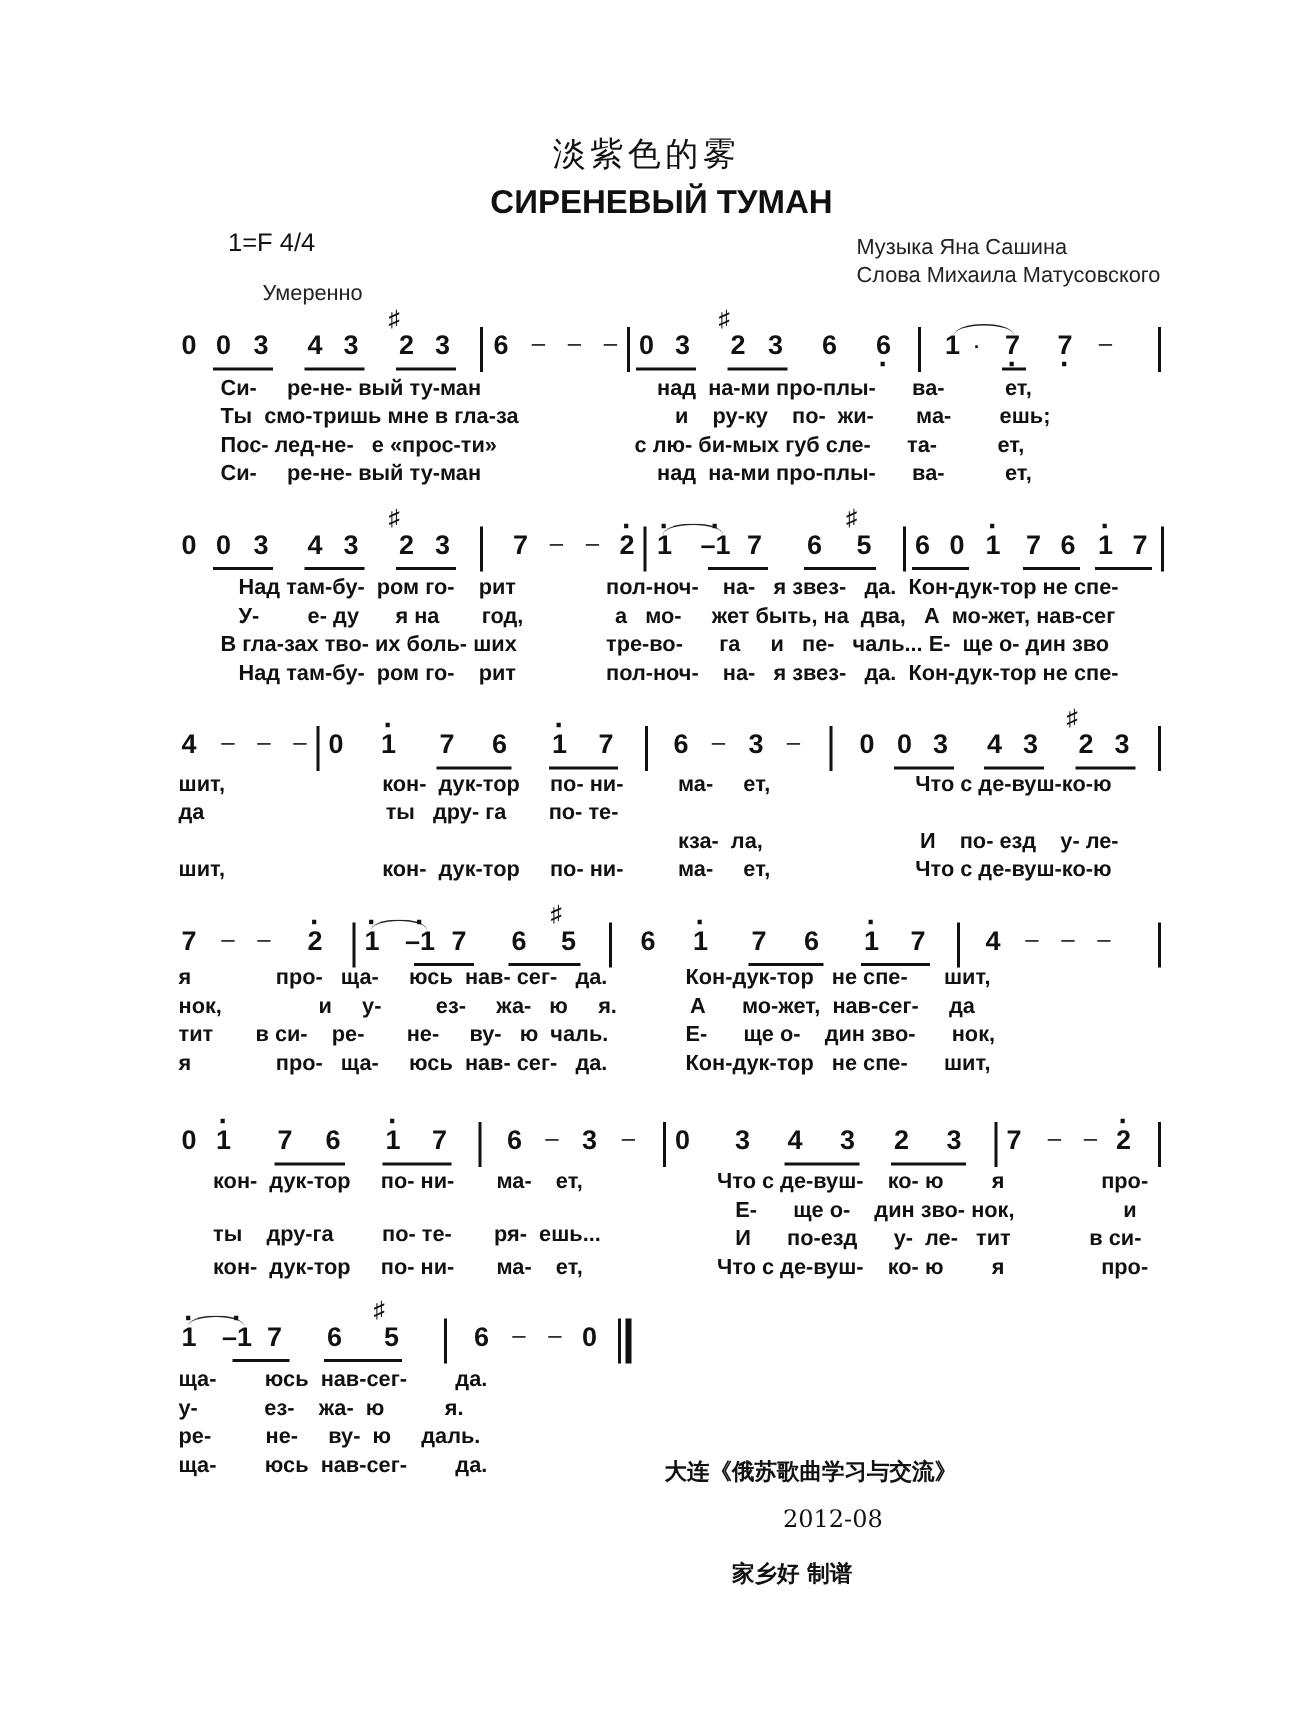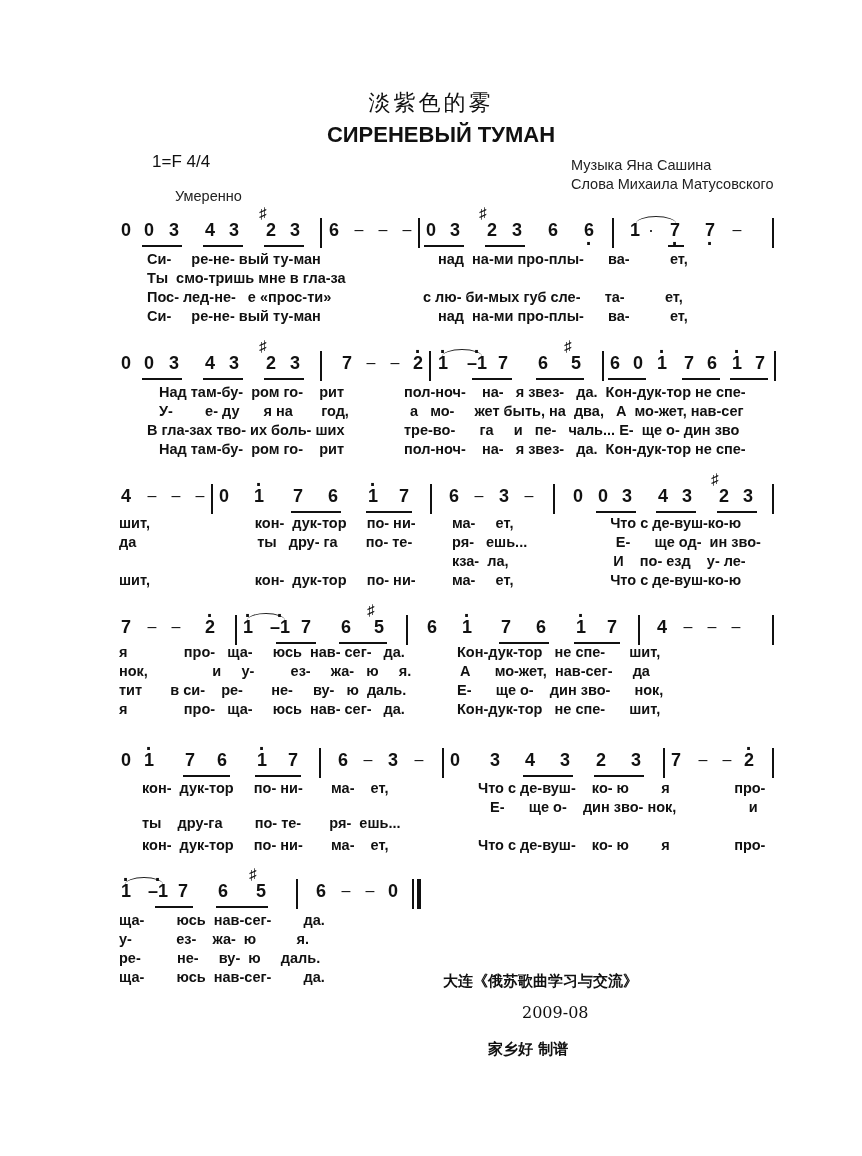--- a/index.html
+++ b/index.html
@@ -75,20 +75,21 @@
     <span class="n dot-below" style="left:703px">7</span>
     <span class="n dash" style="left:730px">–</span>
     <div class="bar" style="left:772px"></div>
   </div>
   <div class="lyr" style="top:38px">
     <span style="left:147px;top:0">Си-     ре-не- вый ту-ман</span>
     <span style="left:147px;top:19px">Ты  смо-тришь мне в гла-за</span>
     <span style="left:147px;top:38px">Пос- лед-не-   е «прос-ти»</span>
     <span style="left:147px;top:57px">Си-     ре-не- вый ту-ман</span>
     <span style="left:438px;top:0">над  на-ми про-плы-      ва-          ет,</span>
+    <span style="left:450px;top:19px">и    ру-ку    по-  жи-       ма-        ешь;</span>
     <span style="left:423px;top:38px">с лю- би-мых губ сле-      та-          ет,</span>
     <span style="left:438px;top:57px">над  на-ми про-плы-      ва-          ет,</span>
   </div>
 </div>
 
 <div class="row" style="top:345px;">
   <div class="notes">
     <span class="n" style="left:119px">0</span>
     <span class="n" style="left:142px">0</span>
     <span class="n" style="left:167px">3</span>
@@ -172,21 +173,20 @@
     <span class="n" style="left:717px">2</span>
     <span class="n" style="left:741px">3</span>
     <div class="ul" style="left:717px;width:40px"></div>
     <div class="bar" style="left:772px"></div>
   </div>
   <div class="lyr" style="top:36px">
     <span style="left:119px;top:0">шит,                          кон-  дук-тор     по- ни-</span>
     <span style="left:119px;top:19px">да                              ты   дру- га       по- те-</span>
     <span style="left:119px;top:57px">шит,                          кон-  дук-тор     по- ни-</span>
     <span style="left:452px;top:0">ма-     ет,                        Что с де-вуш-ко-ю</span>
-    <span style="left:452px;top:19px">ря-   ешь...                      Е-      ще од-  ин зво-</span>
     <span style="left:452px;top:38px">кза-  ла,                          И    по- езд    у- ле-</span>
     <span style="left:452px;top:57px">ма-     ет,                        Что с де-вуш-ко-ю</span>
   </div>
 </div>
 
 <div class="row" style="top:609px;">
   <div class="notes">
     <span class="n" style="left:119px">7</span>
     <span class="n dash" style="left:145px">–</span>
     <span class="n dash" style="left:169px">–</span>
@@ -213,21 +213,21 @@
     <div class="bar" style="left:638px"></div>
     <span class="n" style="left:655px">4</span>
     <span class="n dash" style="left:681px">–</span>
     <span class="n dash" style="left:705px">–</span>
     <span class="n dash" style="left:729px">–</span>
     <div class="bar" style="left:772px"></div>
   </div>
   <div class="lyr" style="top:34px">
     <span style="left:119px;top:0">я              про-   ща-     юсь  нав- сег-   да.</span>
     <span style="left:119px;top:19px">нок,                и     у-         ез-     жа-   ю     я.</span>
-    <span style="left:119px;top:38px">тит       в си-    ре-       не-     ву-   ю  даль.</span>
+    <span style="left:119px;top:38px">тит       в си-    ре-       не-     ву-   ю  чаль.</span>
     <span style="left:119px;top:57px">я              про-   ща-     юсь  нав- сег-   да.</span>
     <span style="left:457px;top:0">Кон-дук-тор   не спе-      шит,</span>
     <span style="left:460px;top:19px">А      мо-жет,  нав-сег-     да</span>
     <span style="left:457px;top:38px">Е-      ще о-    дин зво-      нок,</span>
     <span style="left:457px;top:57px">Кон-дук-тор   не спе-      шит,</span>
   </div>
 </div>
 
 <div class="row" style="top:742px;">
   <div class="notes">
@@ -259,20 +259,21 @@
     <span class="n dash" style="left:720px">–</span>
     <span class="n dot-above" style="left:742px">2</span>
     <div class="bar" style="left:772px"></div>
   </div>
   <div class="lyr" style="top:37px">
     <span style="left:142px;top:0">кон-  дук-тор     по- ни-       ма-    ет,</span>
     <span style="left:142px;top:35px">ты    дру-га        по- те-       ря-  ешь...</span>
     <span style="left:142px;top:57px">кон-  дук-тор     по- ни-       ма-    ет,</span>
     <span style="left:478px;top:0">Что с де-вуш-    ко- ю        я                про-</span>
     <span style="left:478px;top:19px">   Е-      ще о-    дин зво- нок,                  и</span>
+    <span style="left:478px;top:38px">   И      по-езд      у-  ле-   тит             в си-</span>
     <span style="left:478px;top:57px">Что с де-вуш-    ко- ю        я                про-</span>
   </div>
 </div>
 
 <div class="row" style="top:873px;">
   <div class="notes">
     <span class="n dot-above" style="left:119px">1</span>
     <div class="tie" style="left:125px;width:38px"></div>
     <span class="n dot-above" style="left:147px;width:22px">–1</span>
     <span class="n" style="left:176px">7</span>
@@ -291,14 +292,14 @@
   </div>
   <div class="lyr" style="top:38px">
     <span style="left:119px;top:0">ща-        юсь  нав-сег-        да.</span>
     <span style="left:119px;top:19px">у-           ез-    жа-  ю          я.</span>
     <span style="left:119px;top:38px">ре-         не-     ву-  ю     даль.</span>
     <span style="left:119px;top:57px">ща-        юсь  нав-сег-        да.</span>
   </div>
 </div>
 
 <div class="abs footer" style="left:443px;top:972px">大连《俄苏歌曲学习与交流》</div>
-<div class="abs footer" style="left:522px;top:1003px;font-weight:normal;font-size:16px">2009-08</div>
+<div class="abs footer" style="left:522px;top:1003px;font-weight:normal;font-size:16px">2012-08</div>
 <div class="abs footer" style="left:488px;top:1040px">家乡好  制谱</div>
 
 </body></html>

